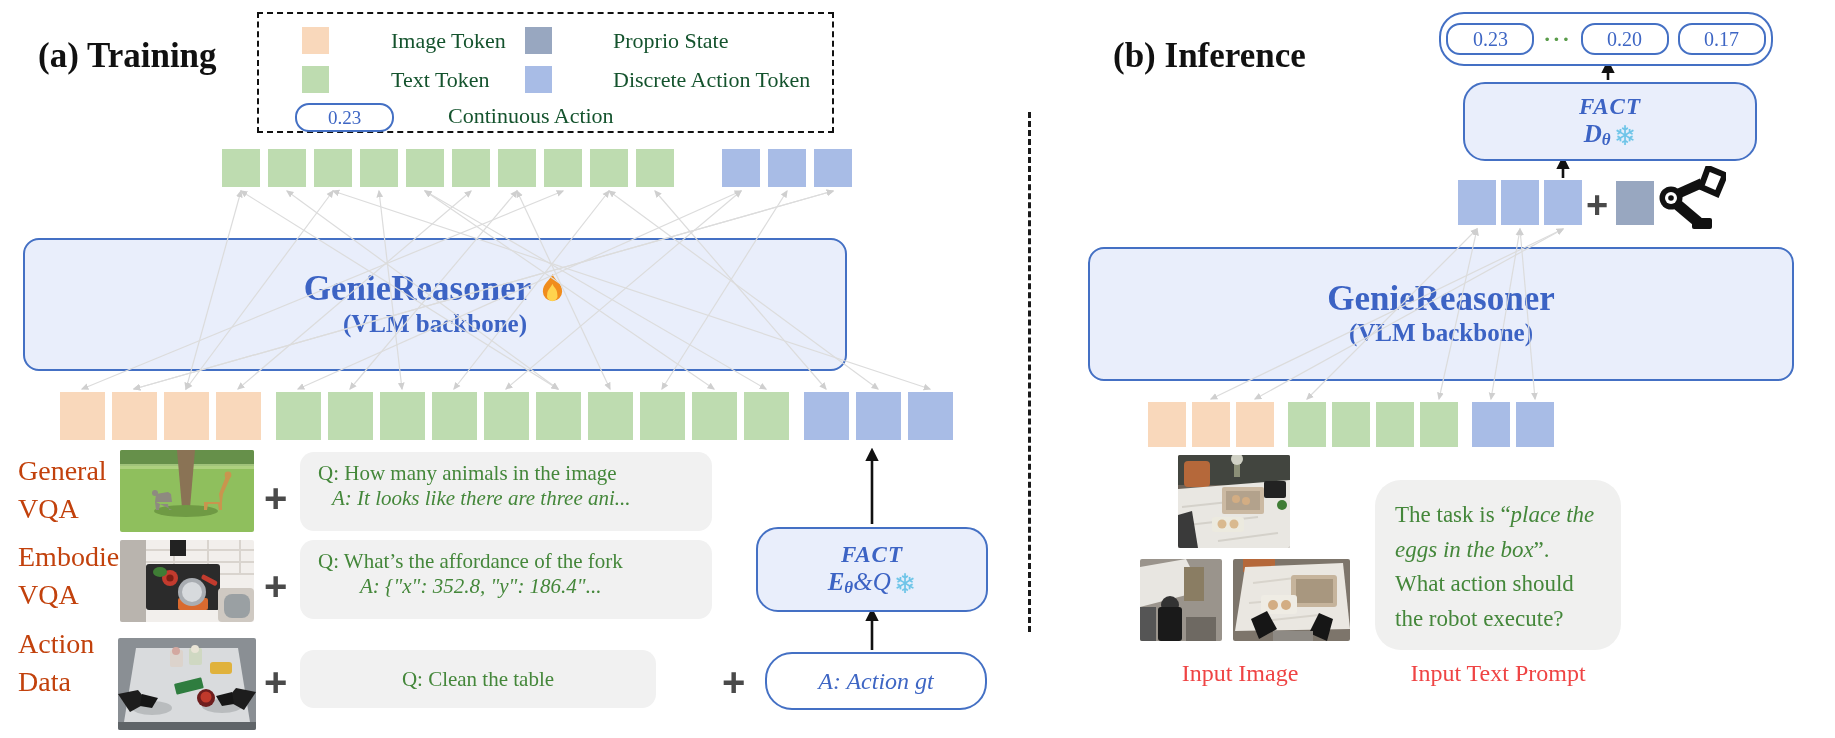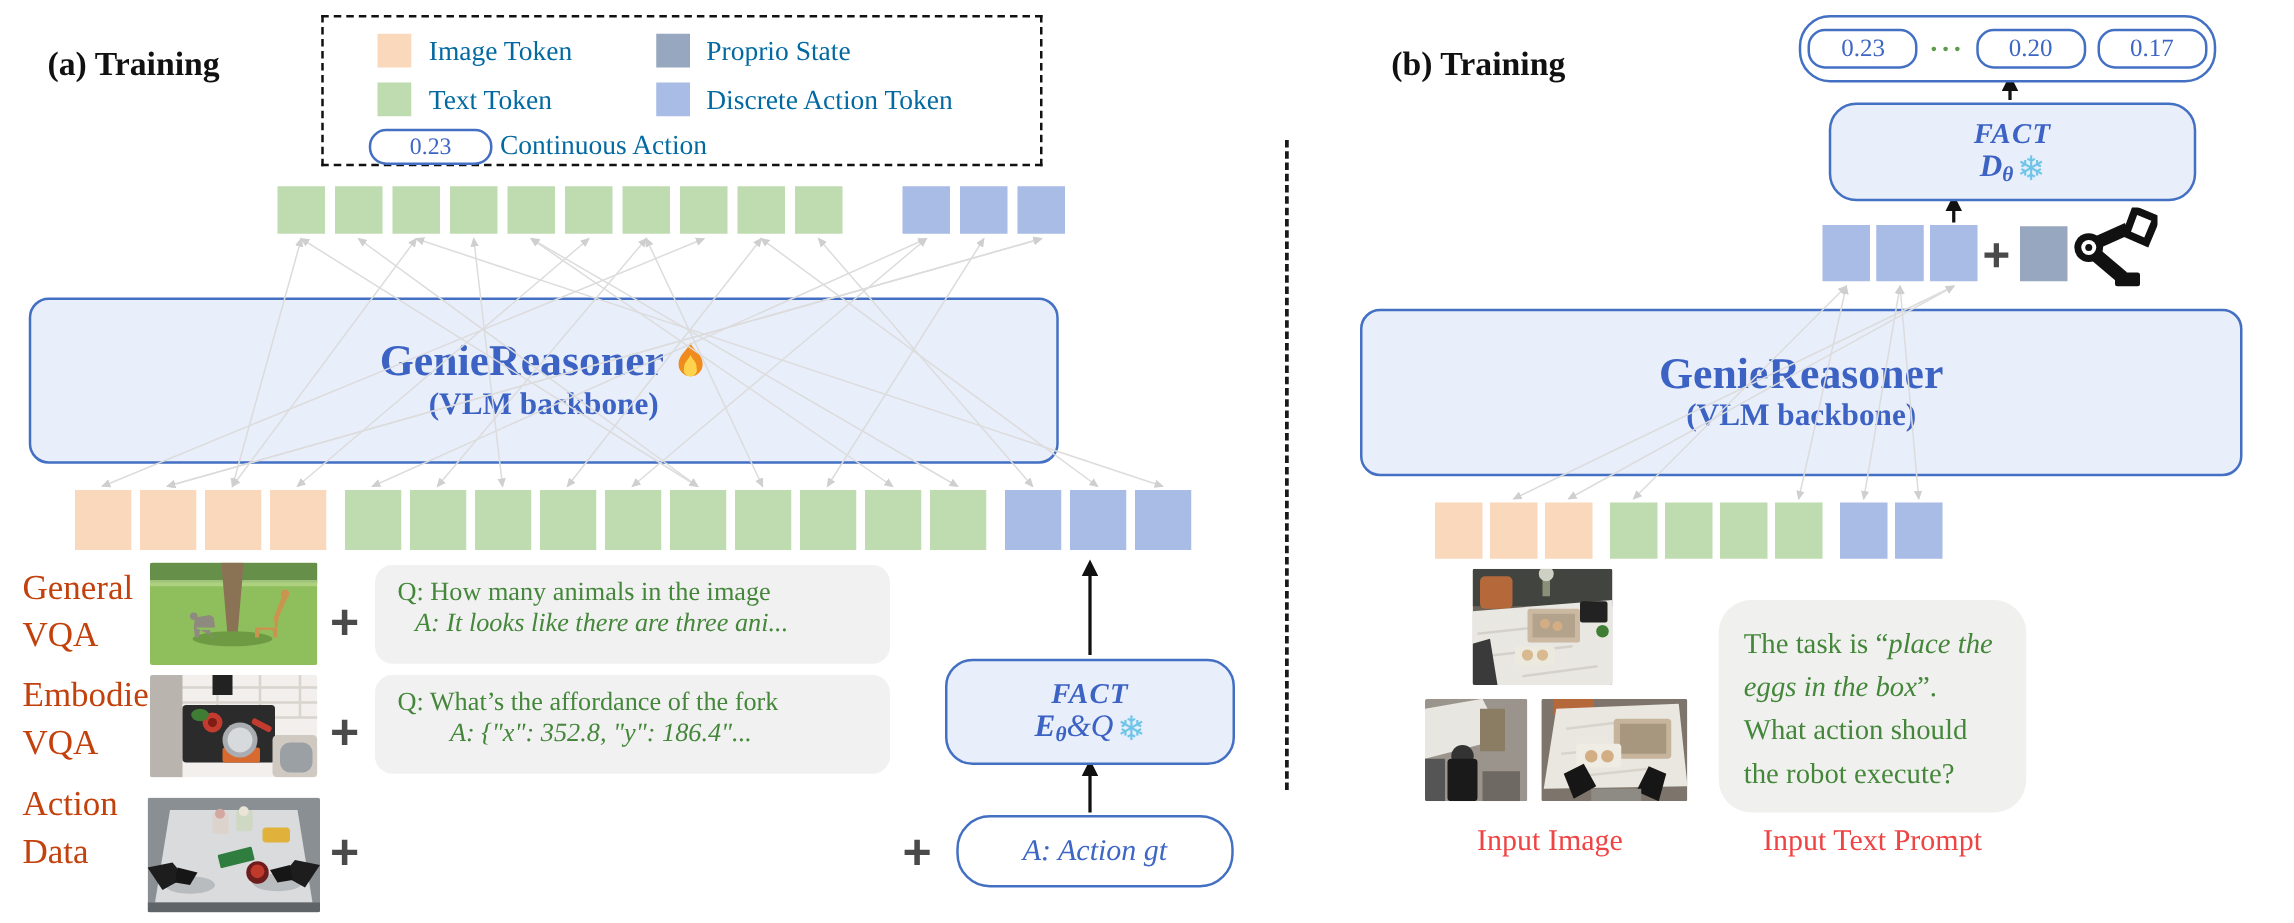--- a/index.html
+++ b/index.html
@@ -1,24 +1,24 @@
 <!DOCTYPE html>
 <html><head>
 <meta charset="utf-8">
 <style>
   html,body{margin:0;padding:0;background:#ffffff;}
   #stage{position:relative;width:1835px;height:738px;background:#fff;overflow:hidden;
          font-family:"Liberation Serif", serif;color:#111;}
   .abs{position:absolute;}
   
-  .sec-title{font-size:27px;font-weight:bold;color:#111;z-index:3;}
+  .sec-title{font-size:35px;font-weight:bold;color:#111;z-index:3;}
   
   .legend{border:2.5px dashed #111;z-index:3;}
   .swatch{width:27px;height:27px;}
-  .leg-label{font-size:22px;color:#0369a1;white-space:nowrap;}
+  .leg-label{font-size:22px;color:#14532d;white-space:nowrap;margin-left:48px;}
   .pill{border:2px solid #4470c4;border-radius:14px;background:#fff;color:#3e66c4;
         font-size:19px;display:flex;align-items:center;justify-content:center;}
   
   .trow{display:flex;z-index:3;}
   .token{flex:0 0 auto;}
   .token.image{background:#f9d8bb;}
   .token.text{background:#bedcb0;}
   .token.action{background:#a8bce6;}
   .token.proprio{background:#98a7c0;}
   #a-top .token{width:38px;height:38px;margin-right:8px;}
@@ -241,37 +241,40 @@
       <circle cx="88" cy="60" r="9" fill="#6e1d1d"></circle>
       <circle cx="88" cy="59" r="5.5" fill="#c0392b"></circle>
       <polygon points="0,56 20,52 30,64 12,74" fill="#1d1d1d"></polygon>
       <polygon points="24,56 40,60 34,70 22,68" fill="#161616"></polygon>
       <polygon points="138,54 118,50 108,62 126,72" fill="#1d1d1d"></polygon>
       <polygon points="114,54 98,58 104,68 116,66" fill="#161616"></polygon>
       <rect x="0" y="84" width="138" height="8" fill="#5f6468"></rect>
     </svg>
   </div>
   <div class="abs plus" style="left:264px;top:662px;">+</div>
+  <div class="abs bubble" style="left:300px;top:650px;width:356px;height:58px;display:flex;align-items:center;justify-content:center;">
+    <div>Q: Clean the table</div>
+  </div>
   <div class="abs plus" style="left:722px;top:662px;">+</div>
   <div class="abs gt-pill" style="left:765px;top:652px;width:218px;height:54px;">A: Action gt</div>
 
   <div class="abs fact-box" style="left:756px;top:527px;width:228px;height:81px;">
     <div class="fact-title">FACT</div>
     <div class="fact-line2">
       <span>E</span>
         <sub>θ</sub>
         <span style="font-weight:normal;"> &amp; </span>
         <span style="font-weight:normal;">Q</span>
         <span class="snow">❄</span>
     </div>
   </div>
 
   <div class="abs divider" style="left:1028px;top:112px;height:520px;"></div>
 
-  <div class="abs sec-title" style="left:1113px;top:36px;">(b) Training</div>
+  <div class="abs sec-title" style="left:1113px;top:36px;">(b) Inference</div>
 
   <div class="abs out-box" style="left:1439px;top:12px;width:330px;height:50px;">
     <div class="out-pill">0.23</div>
     <div class="dots">···</div>
     <div class="out-pill">0.20</div>
     <div class="out-pill">0.17</div>
   </div>
 
   <div class="abs fact-box" style="left:1463px;top:82px;width:290px;height:75px;">
     <div class="fact-title">FACT</div>

